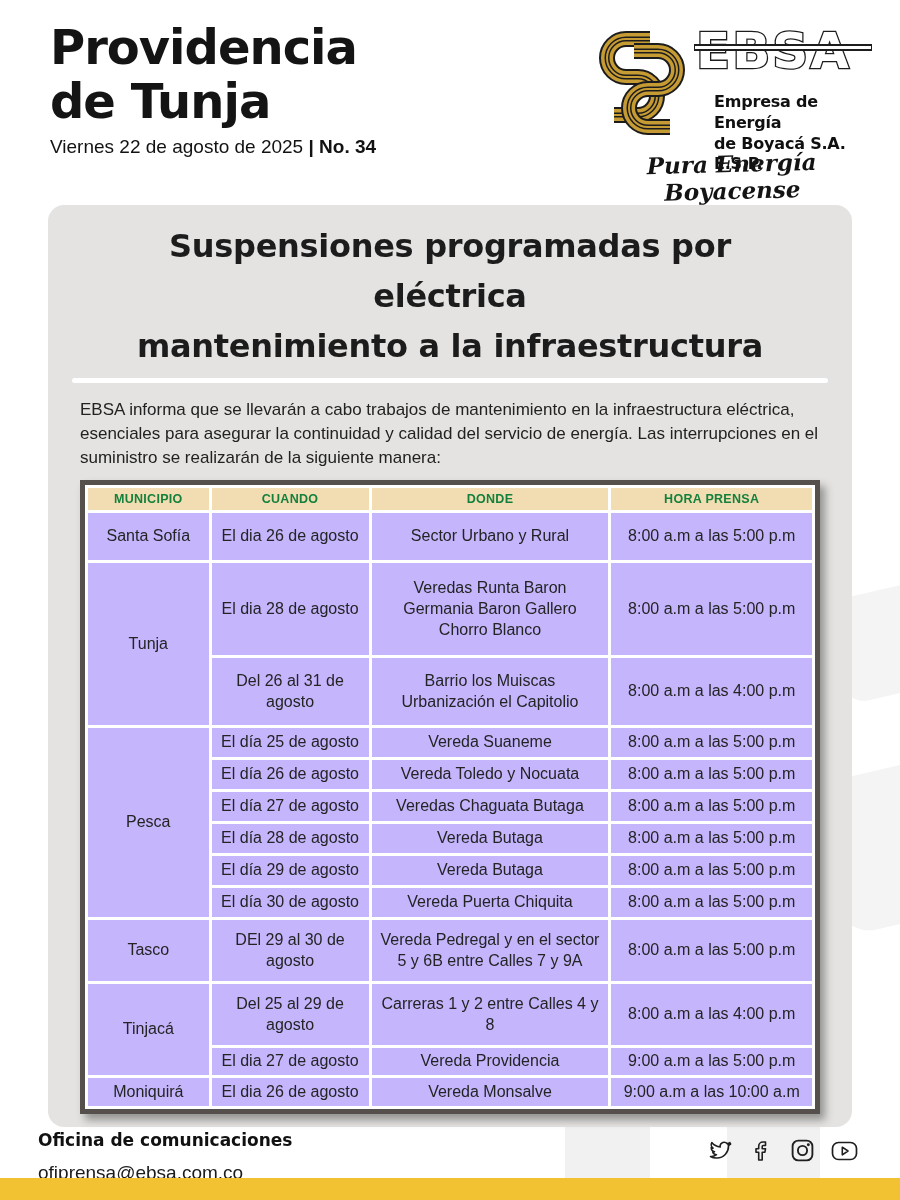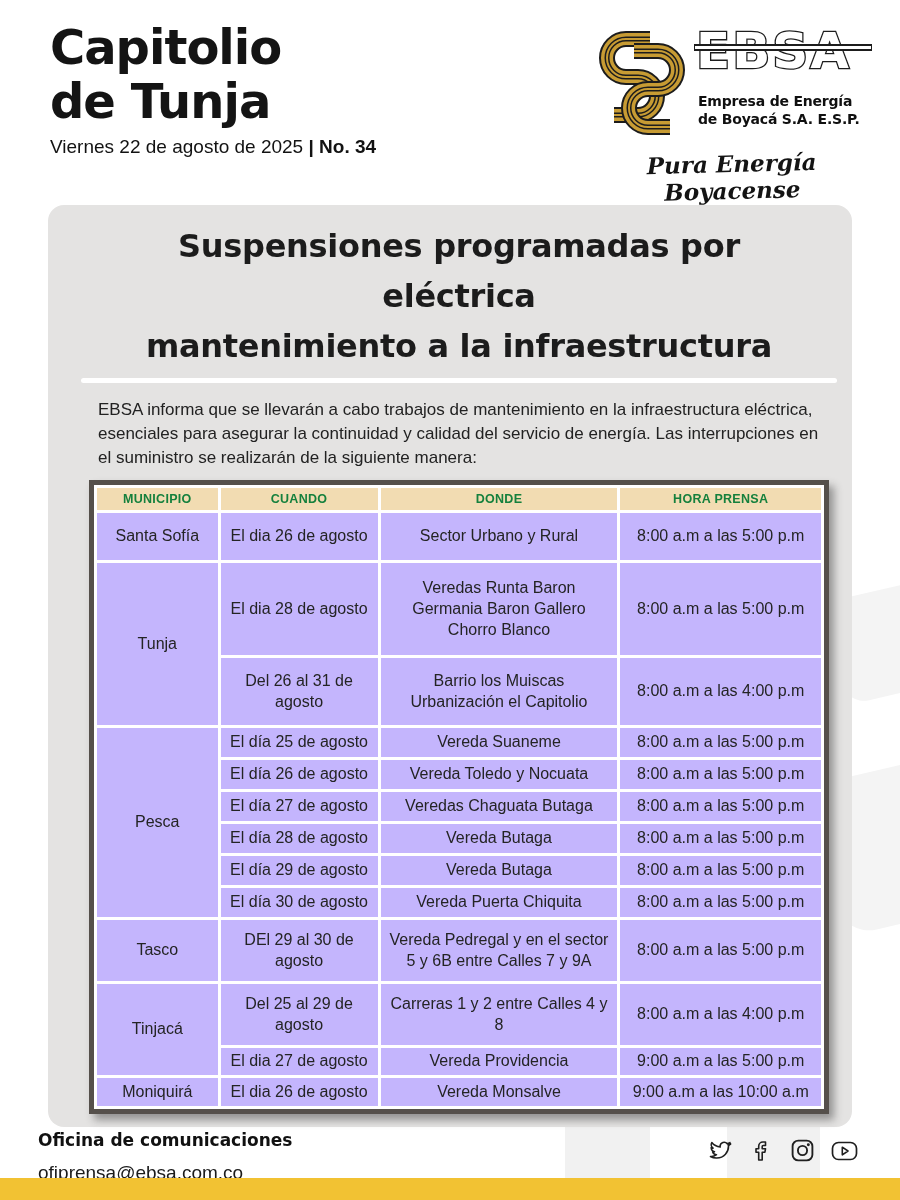--- a/index.html
+++ b/index.html
@@ -19,28 +19,28 @@
   
   .masthead { position:absolute; left:50px; top:20px; }
   .masthead-line { font-size:48px; font-weight:bold; letter-spacing:-1px; line-height:1.13; color:#141414; }
   .date-line { margin-top:8px; font-size:19px; color:#121212; font-family:"Liberation Sans", sans-serif; }
   .date-line .bold { font-weight:bold; }
 
   
   .logo-block { position:absolute; left:586px; top:12px; width:292px; height:178px; }
   .knot { position:absolute; left:6px; top:10px; }
   .wordmark-svg { position:absolute; left:108px; top:8px; }
-  .company { position:absolute; left:112px; top:80px; font-size:14px; font-weight:bold; line-height:1.3; color:#101010; letter-spacing:-0.2px; }
+  .company { position:absolute; left:128px; top:80px; font-size:16px; font-weight:bold; line-height:1.3; color:#101010; letter-spacing:-0.2px; }
   .tagline { position:absolute; left:0; top:138px; width:292px; text-align:center;
     font-family:"DejaVu Serif", serif; font-style:italic; font-weight:bold; font-size:23px;
     color:#141414; transform:rotate(-1.5deg); }
 
   
   .card { position:absolute; left:48px; top:205px; width:804px; height:922px;
-    background:#e4e3e2; border-radius:16px;padding-left:18px; }
+    background:#e4e3e2; border-radius:16px; }
   .card-title { padding-top:16px; text-align:center; font-size:32px; font-weight:bold;
     line-height:50px; color:#1c1c1c; letter-spacing:-0.3px; }
   .divider { width:756px; height:5px; margin:7px auto 0 auto; background:#ffffff; border-radius:3px; }
   .intro { margin:15px 32px 0 32px; font-family:"Liberation Sans", sans-serif;
     font-size:17px; line-height:1.4; color:#222222; }
 
   
   .table-wrap { width:740px; margin:11px auto 0 auto; border:5px solid #55504b;
     box-shadow:5px 6px 8px rgba(50,50,50,0.45); background:#faeedb; }
   table { width:100%; border-collapse:collapse; table-layout:fixed;
@@ -73,21 +73,21 @@
 <body>
 
 <div class="page">
 
   <div class="swoosh swoosh-1"></div>
   <div class="swoosh swoosh-2"></div>
   <div class="footer-band b1"></div>
   <div class="footer-band b2"></div>
 
   <div class="masthead">
-    <div class="masthead-line">Capitolio</div>
+    <div class="masthead-line">Providencia</div>
     <div class="masthead-line">de Tunja</div>
     <div class="date-line">
       <span>Viernes 22 de agosto de 2025 </span><span class="bold">| </span><span class="bold">No. 34</span>
     </div>
   </div>
 
   <div class="logo-block">
     <svg class="knot" width="100" height="122" viewBox="0 0 100 122">
       <g fill="none" stroke-linecap="butt">
 

